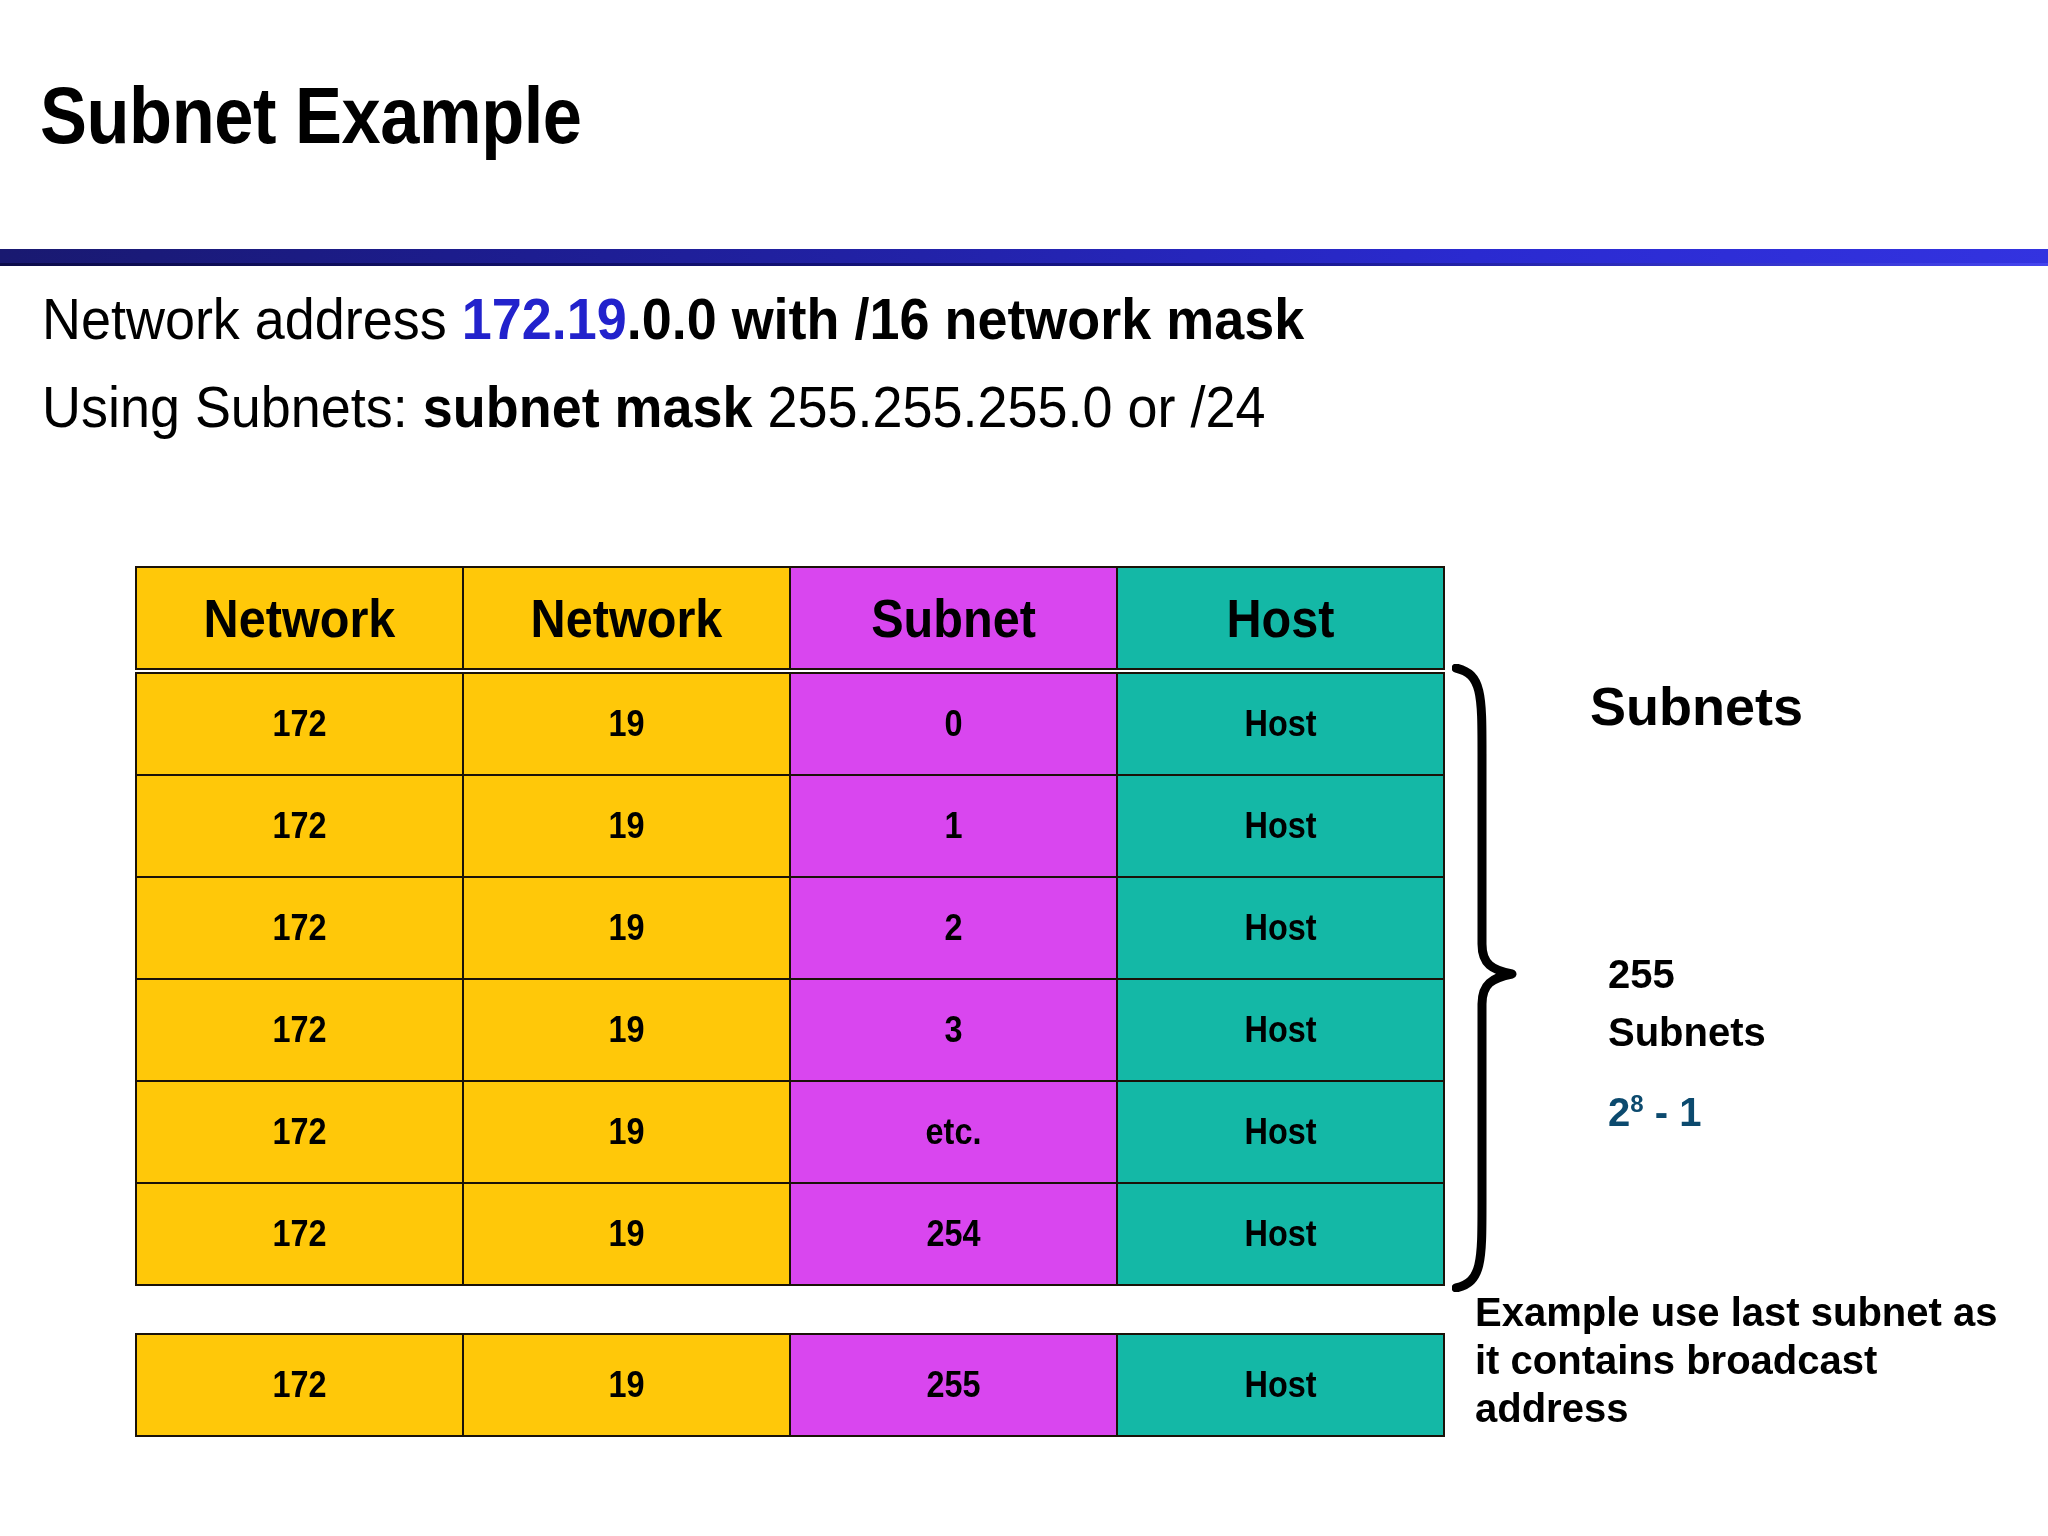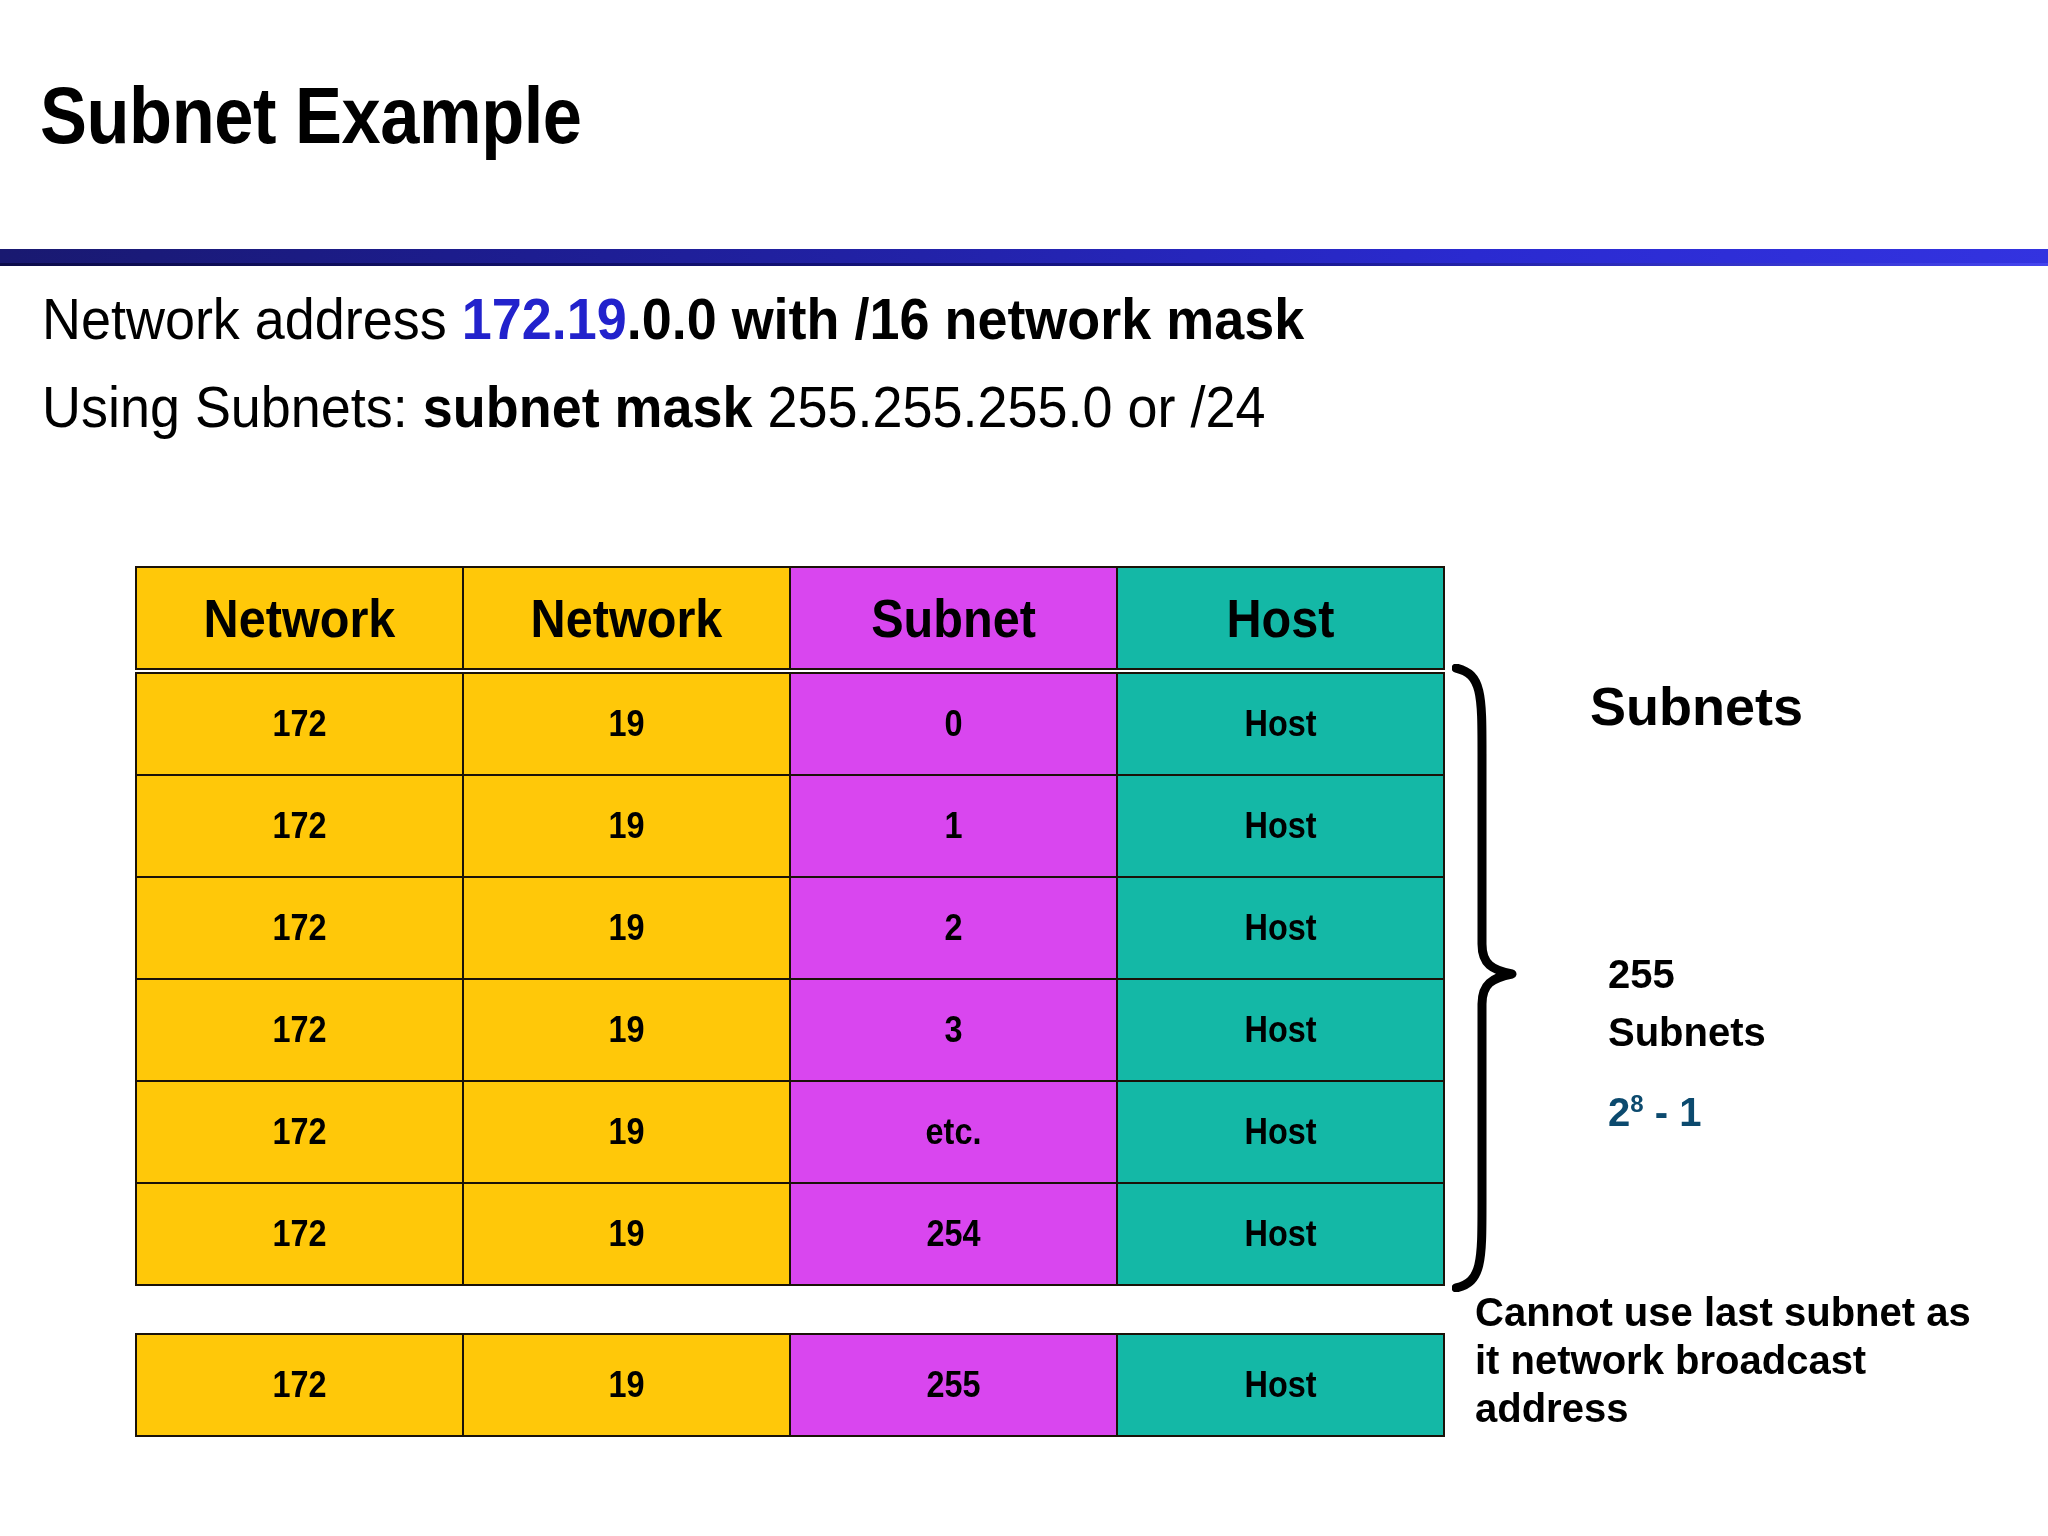--- a/index.html
+++ b/index.html
@@ -318,13 +318,13 @@
 
 <div class="subnets-count">
   <div>255</div>
   <div>Subnets</div>
 </div>
 
 <div class="subnets-formula">
   <span>2</span><sup>8</sup><span> - 1</span>
 </div>
 
-<div class="note">Cannot use last subnet as it network broadcast address</div>
+<div class="note">Example use last subnet as it contains broadcast address</div>
 
 </body></html>

